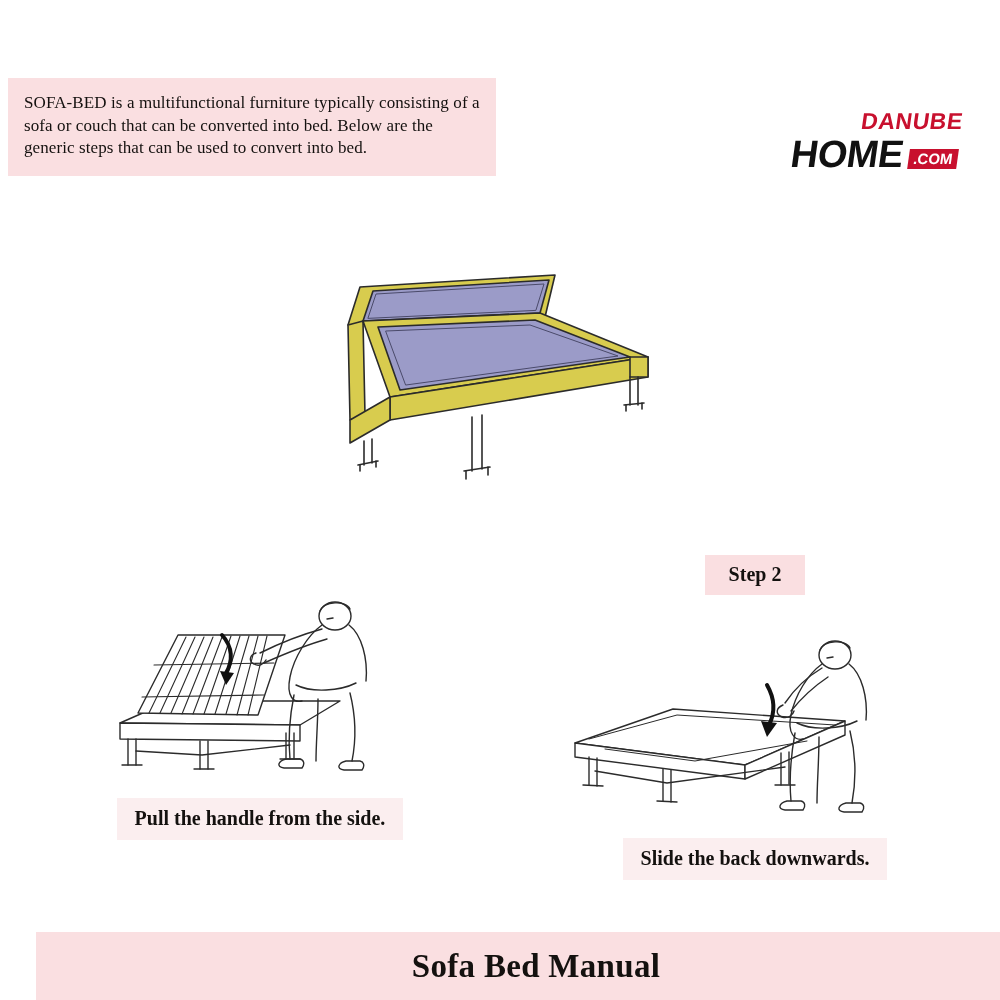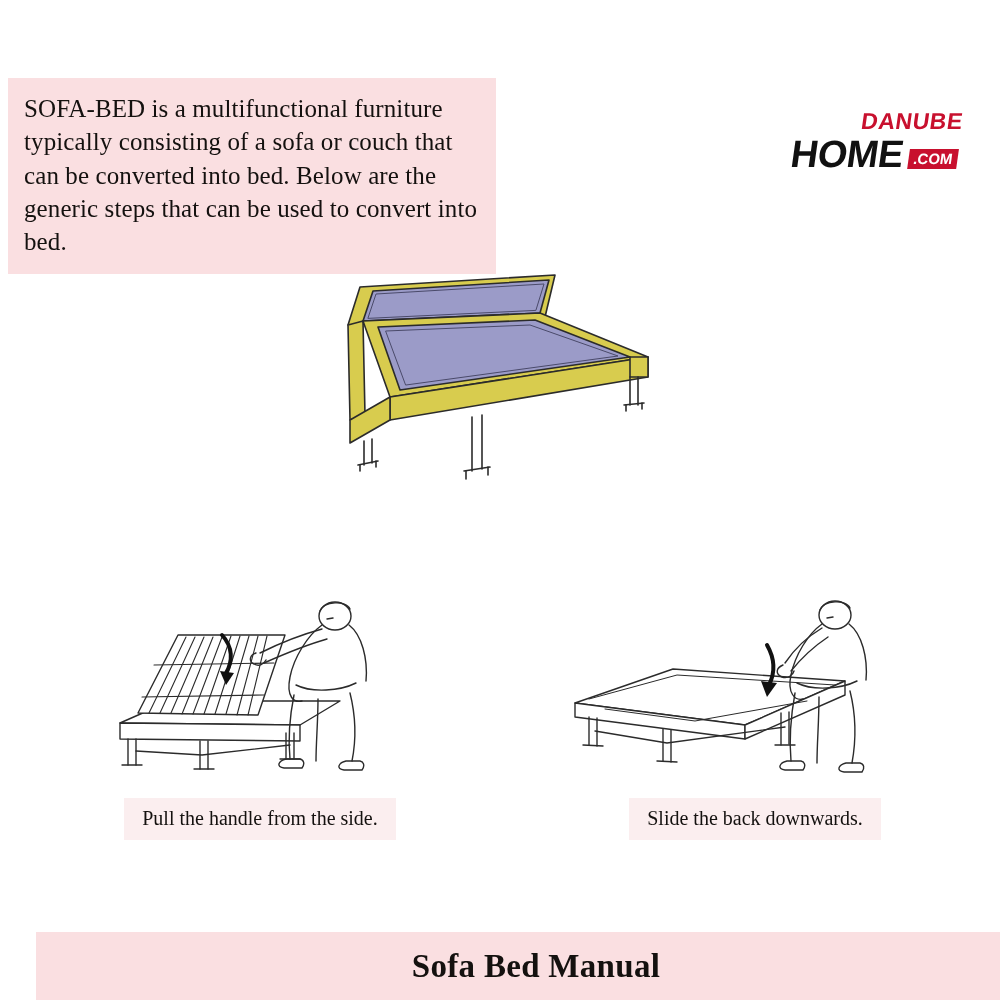--- a/index.html
+++ b/index.html
@@ -20,21 +20,21 @@
     position: absolute;
     left: 8px;
     top: 78px;
     width: 488px;
     background: #fadfe1;
     padding: 14px 16px 16px 16px;
     box-sizing: border-box;
   }
   #intro-box p {
     margin: 0;
-    font-size: 25px;
+    font-size: 17px;
     line-height: 1.33;
     color: #14110f;
     font-family: "Liberation Serif", serif;
     letter-spacing: 0.1px;
   }
 
   
   #brand {
     position: absolute;
     right: 40px;
@@ -110,21 +110,21 @@
     width: 420px;
     height: 215px;
     margin-top: 18px;
   }
   .step-caption {
     background: #fbeeef;
     display: block;
     margin: 10px auto 0 auto;
     text-align: center;
     font-size: 20px;
-    font-weight: normal;
+    font-weight: bold;
     color: #14110f;
     padding: 9px 18px 10px 18px;
     font-family: "Liberation Serif", serif;
     width: max-content;
     max-width: 400px;
   }
 
   
   #footer {
     position: absolute;
@@ -273,20 +273,21 @@
           <path d="M246,112 C262,120 290,118 306,110"></path>
         </g>
       </g>
     </svg>
   </div>
 
   <span class="step-caption">Pull the handle from the side.</span>
 </div>
 
 <div class="step-col" id="step-col-2">
+  <span class="step-badge">Step 2</span>
 
   <div class="step-figure">
     <svg viewBox="0 0 420 215" width="420" height="215">
       <g fill="none" stroke="#2b2b2b" stroke-width="1.4" stroke-linejoin="round" stroke-linecap="round">
 
         <polygon points="30,130 128,96 300,108 200,152" fill="#ffffff"></polygon>
         <polygon points="30,130 200,152 200,166 30,144" fill="#ffffff"></polygon>
         <polygon points="200,152 300,108 300,122 200,166" fill="#ffffff"></polygon>
         <polyline points="44,126 132,102 290,112" stroke-width="1"></polyline>
 

